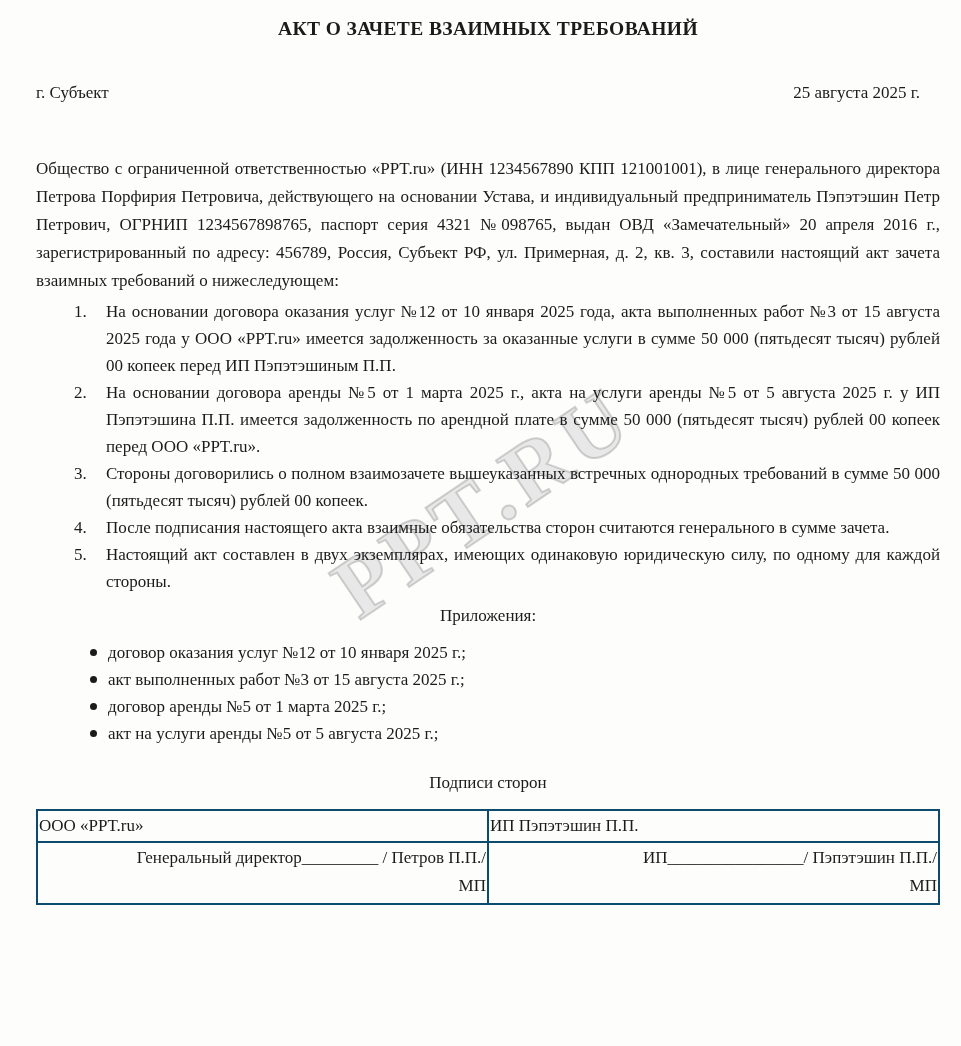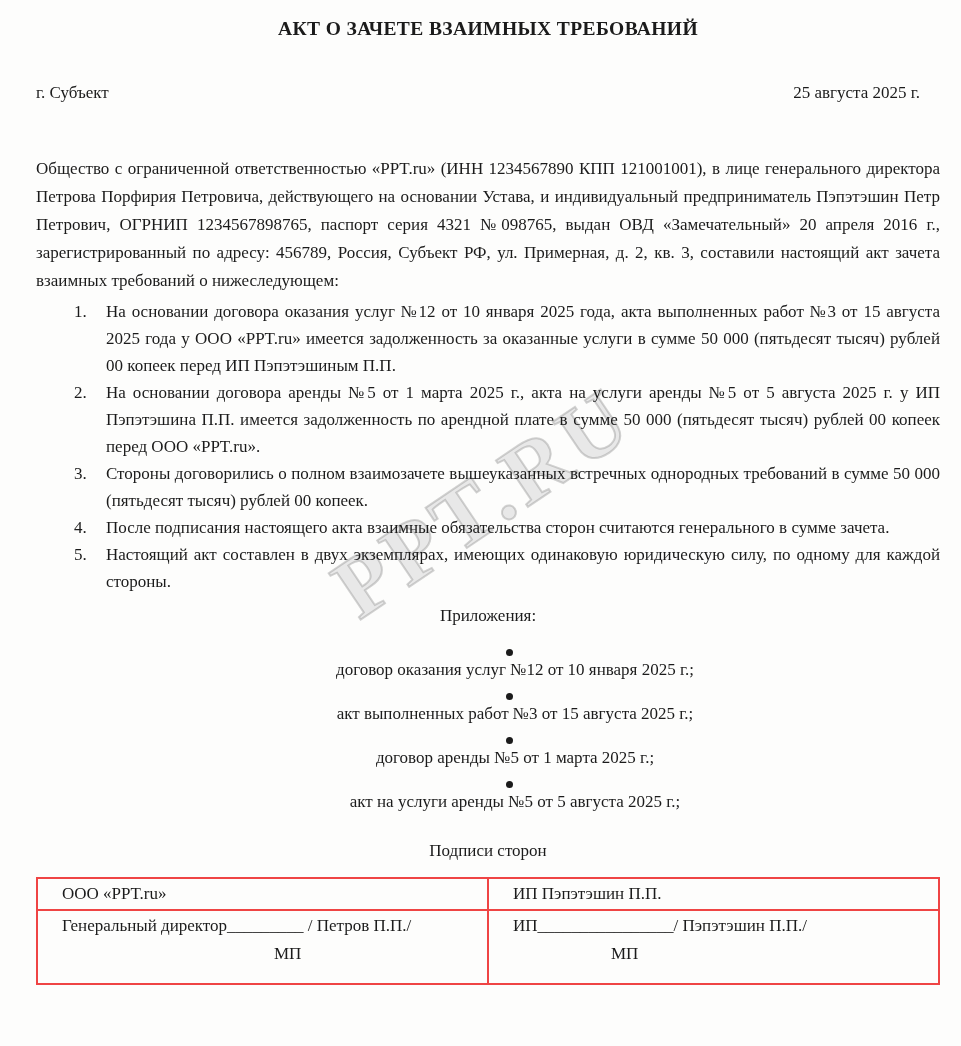--- a/index.html
+++ b/index.html
@@ -30,36 +30,36 @@
   }
   .meta-row { display: flex; justify-content: space-between; margin-top: 36px; }
   .meta-date { padding-right: 20px; }
   .intro { margin-top: 48px; text-align: justify; }
   .clauses { margin-top: 3px; line-height: 27px; }
   .clause { display: flex; }
   .clause-num { flex: none; width: 70px; padding-left: 38px; }
   .clause-text { flex: 1; text-align: justify; }
   .attachments-heading { margin-top: 7px; text-align: center; }
   .attachments { margin-top: 9px; margin-left: 54px; line-height: 27px; }
-  .attachment { display: flex; align-items: center; flex-direction: column; }
+  .attachment { display: flex; align-items: flex-start; }
   .bullet-icon {
     flex: none; width: 7px; height: 7px; border-radius: 50%;
     background: #1b1b1b; margin: 10px 11px 0 0;
   }
   .sign-heading { text-align: center; margin-top: 22px; }
   .sign-table {
     width: 100%; border-collapse: collapse; table-layout: fixed;
     margin-top: 12px; line-height: 28px;
   }
   .sign-table td {
-    border: 2px solid #ef4444;
-    padding: 1px 24px; vertical-align: top; margin-top: 10px;
+    border: 2px solid #0c4a6e;
+    padding: 1px 1px; vertical-align: top; margin-top: 10px;
   }
   .row-party td { height: 29px; }
-  .row-sign td { height: 74px; }
+  .row-sign td { height: 62px; text-align: right; }
   .stamp { display: block; }
   .stamp-left { margin-left: 212px; }
   .stamp-right { margin-left: 98px; }
 </style>
 </head>
 <body>
 
 <div class="watermark">PPT.RU</div>
 
 <div class="page">

